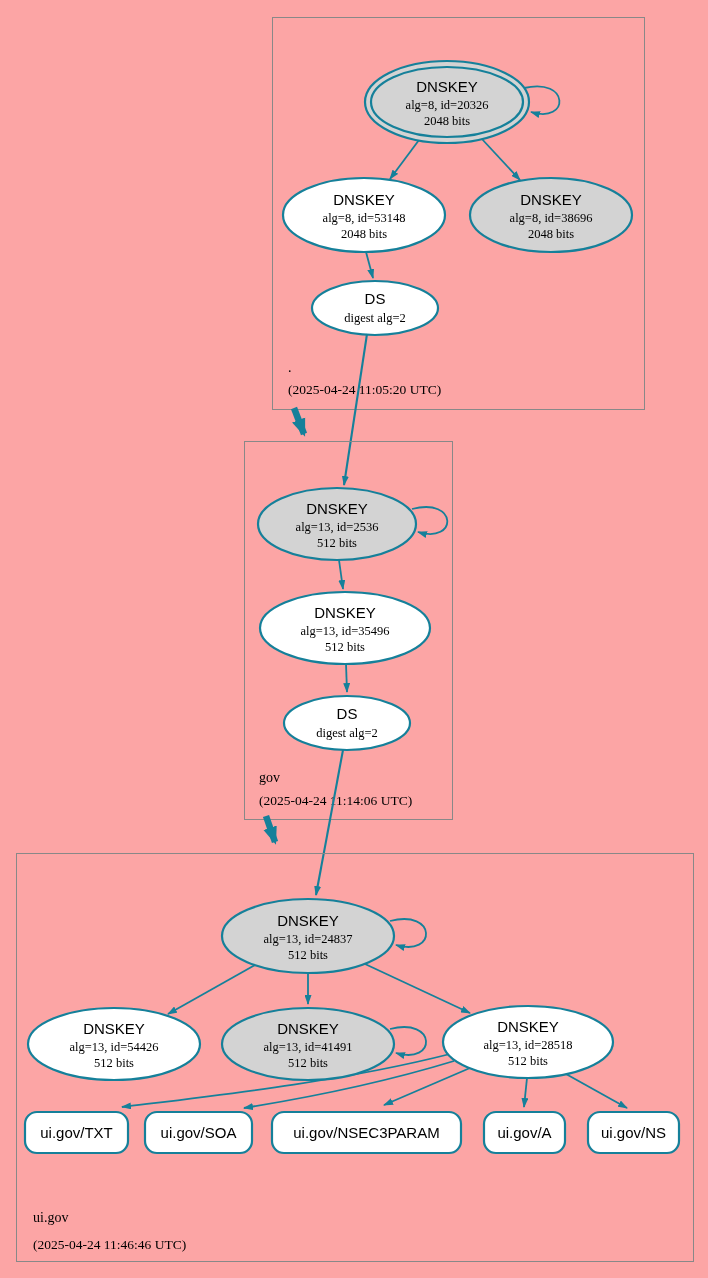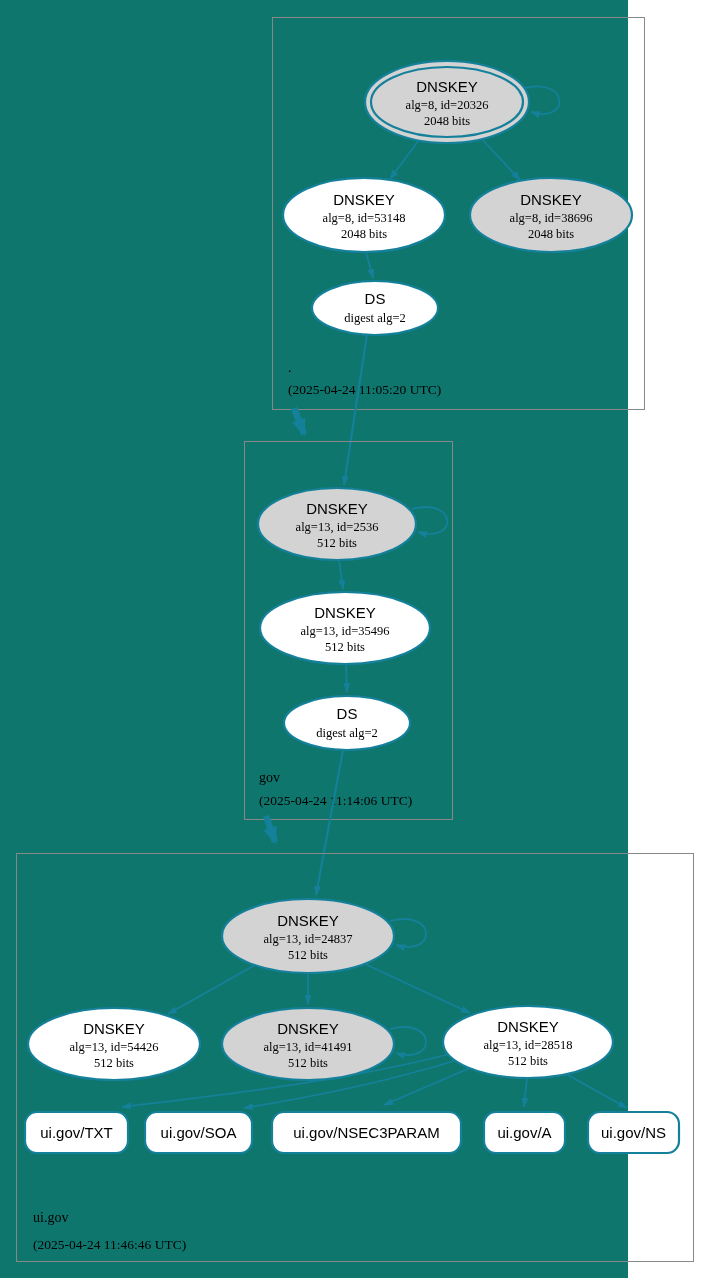--- a/index.html
+++ b/index.html
@@ -1,16 +1,16 @@
 <!DOCTYPE html>
 <html style="--edge: #15809a; --ksk-fill: #d3d3d3; --box-border: #888888;"><head>
 <meta charset="utf-8">
 <style>
   html, body { margin: 0; padding: 0; background: #ffffff; }
-  .stage { width: 628px; height: 1278px; position: relative; background: #0f766e; }
+  .stage { width: 708px; height: 1278px; position: relative; background: #fca5a5; }
   svg { display: block; }
   text { fill: #000; }
   .node-title  { font: 15px "Liberation Sans", sans-serif; }
   .node-detail { font: 12.5px "Liberation Serif", serif; }
   .rr-label    { font: 15px "Liberation Sans", sans-serif; }
   .zone-name   { font: 14px "Liberation Serif", serif; }
   .zone-ts     { font: 13.5px "Liberation Serif", serif; }
   .zone-box { fill: none; stroke: var(--box-border, #888888); stroke-width: 1; }
   .node { stroke: var(--edge, #15809a); stroke-width: 2.2; }
   .node.white { fill: #ffffff; }

